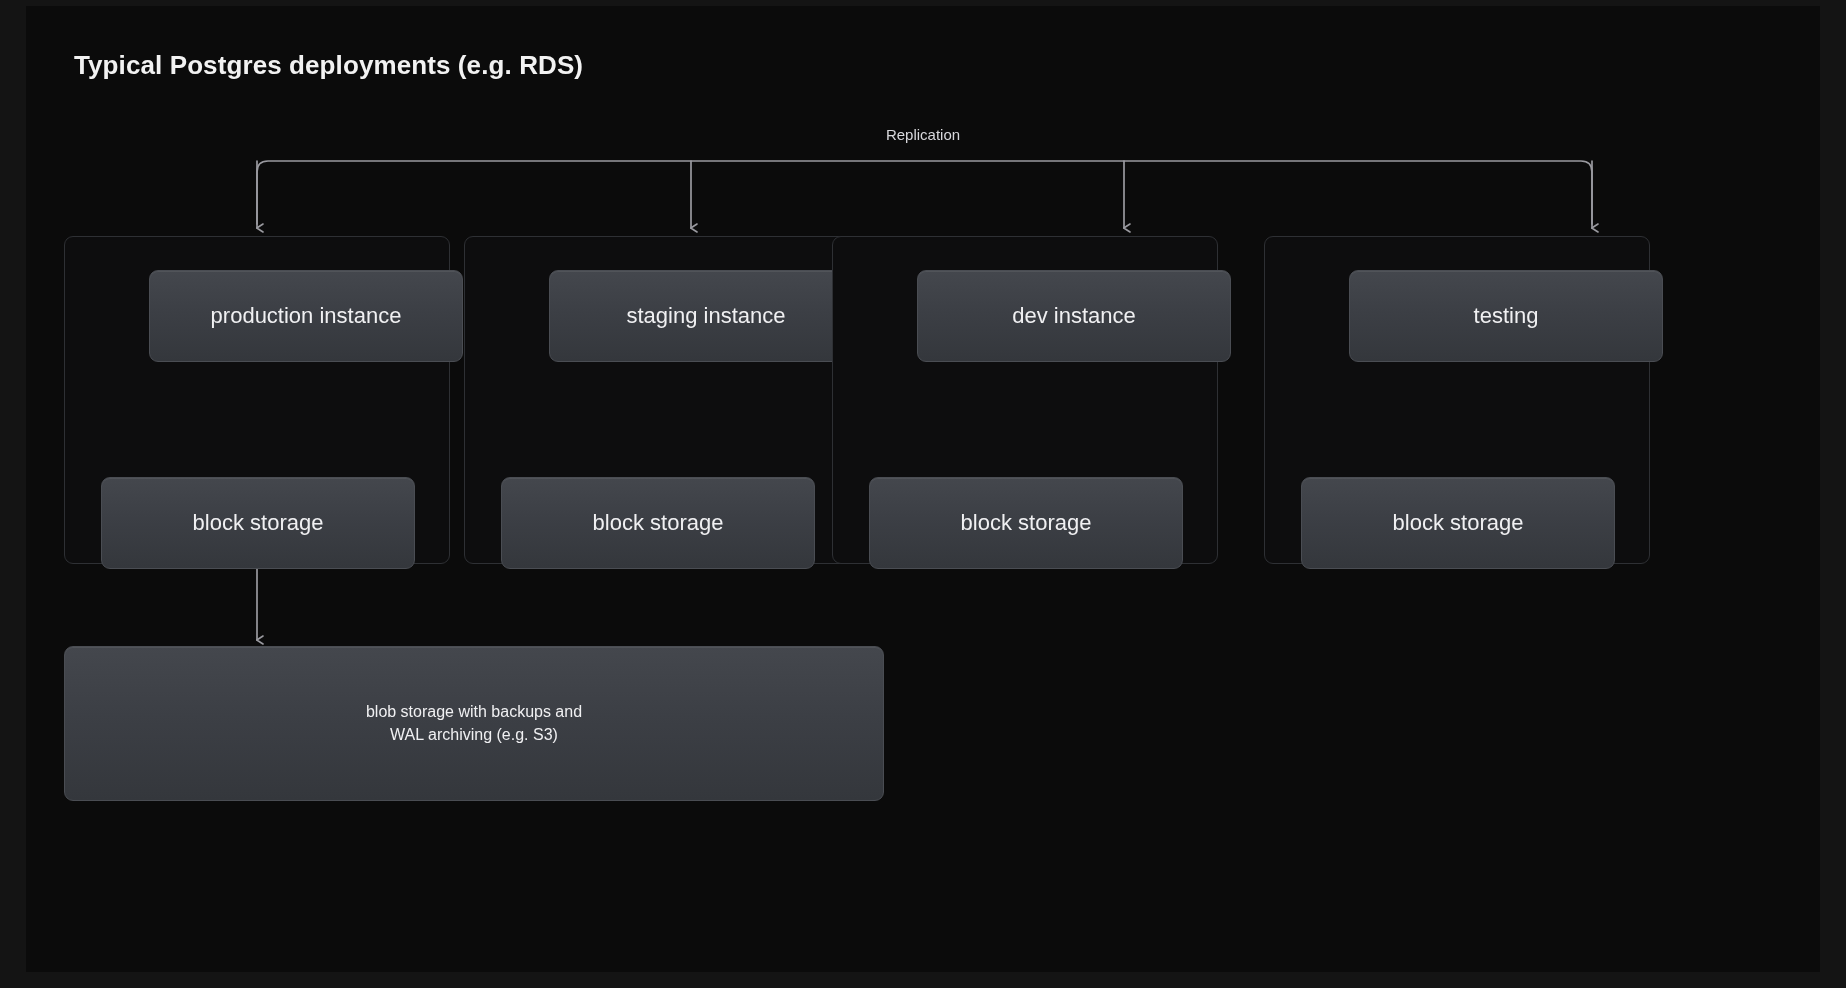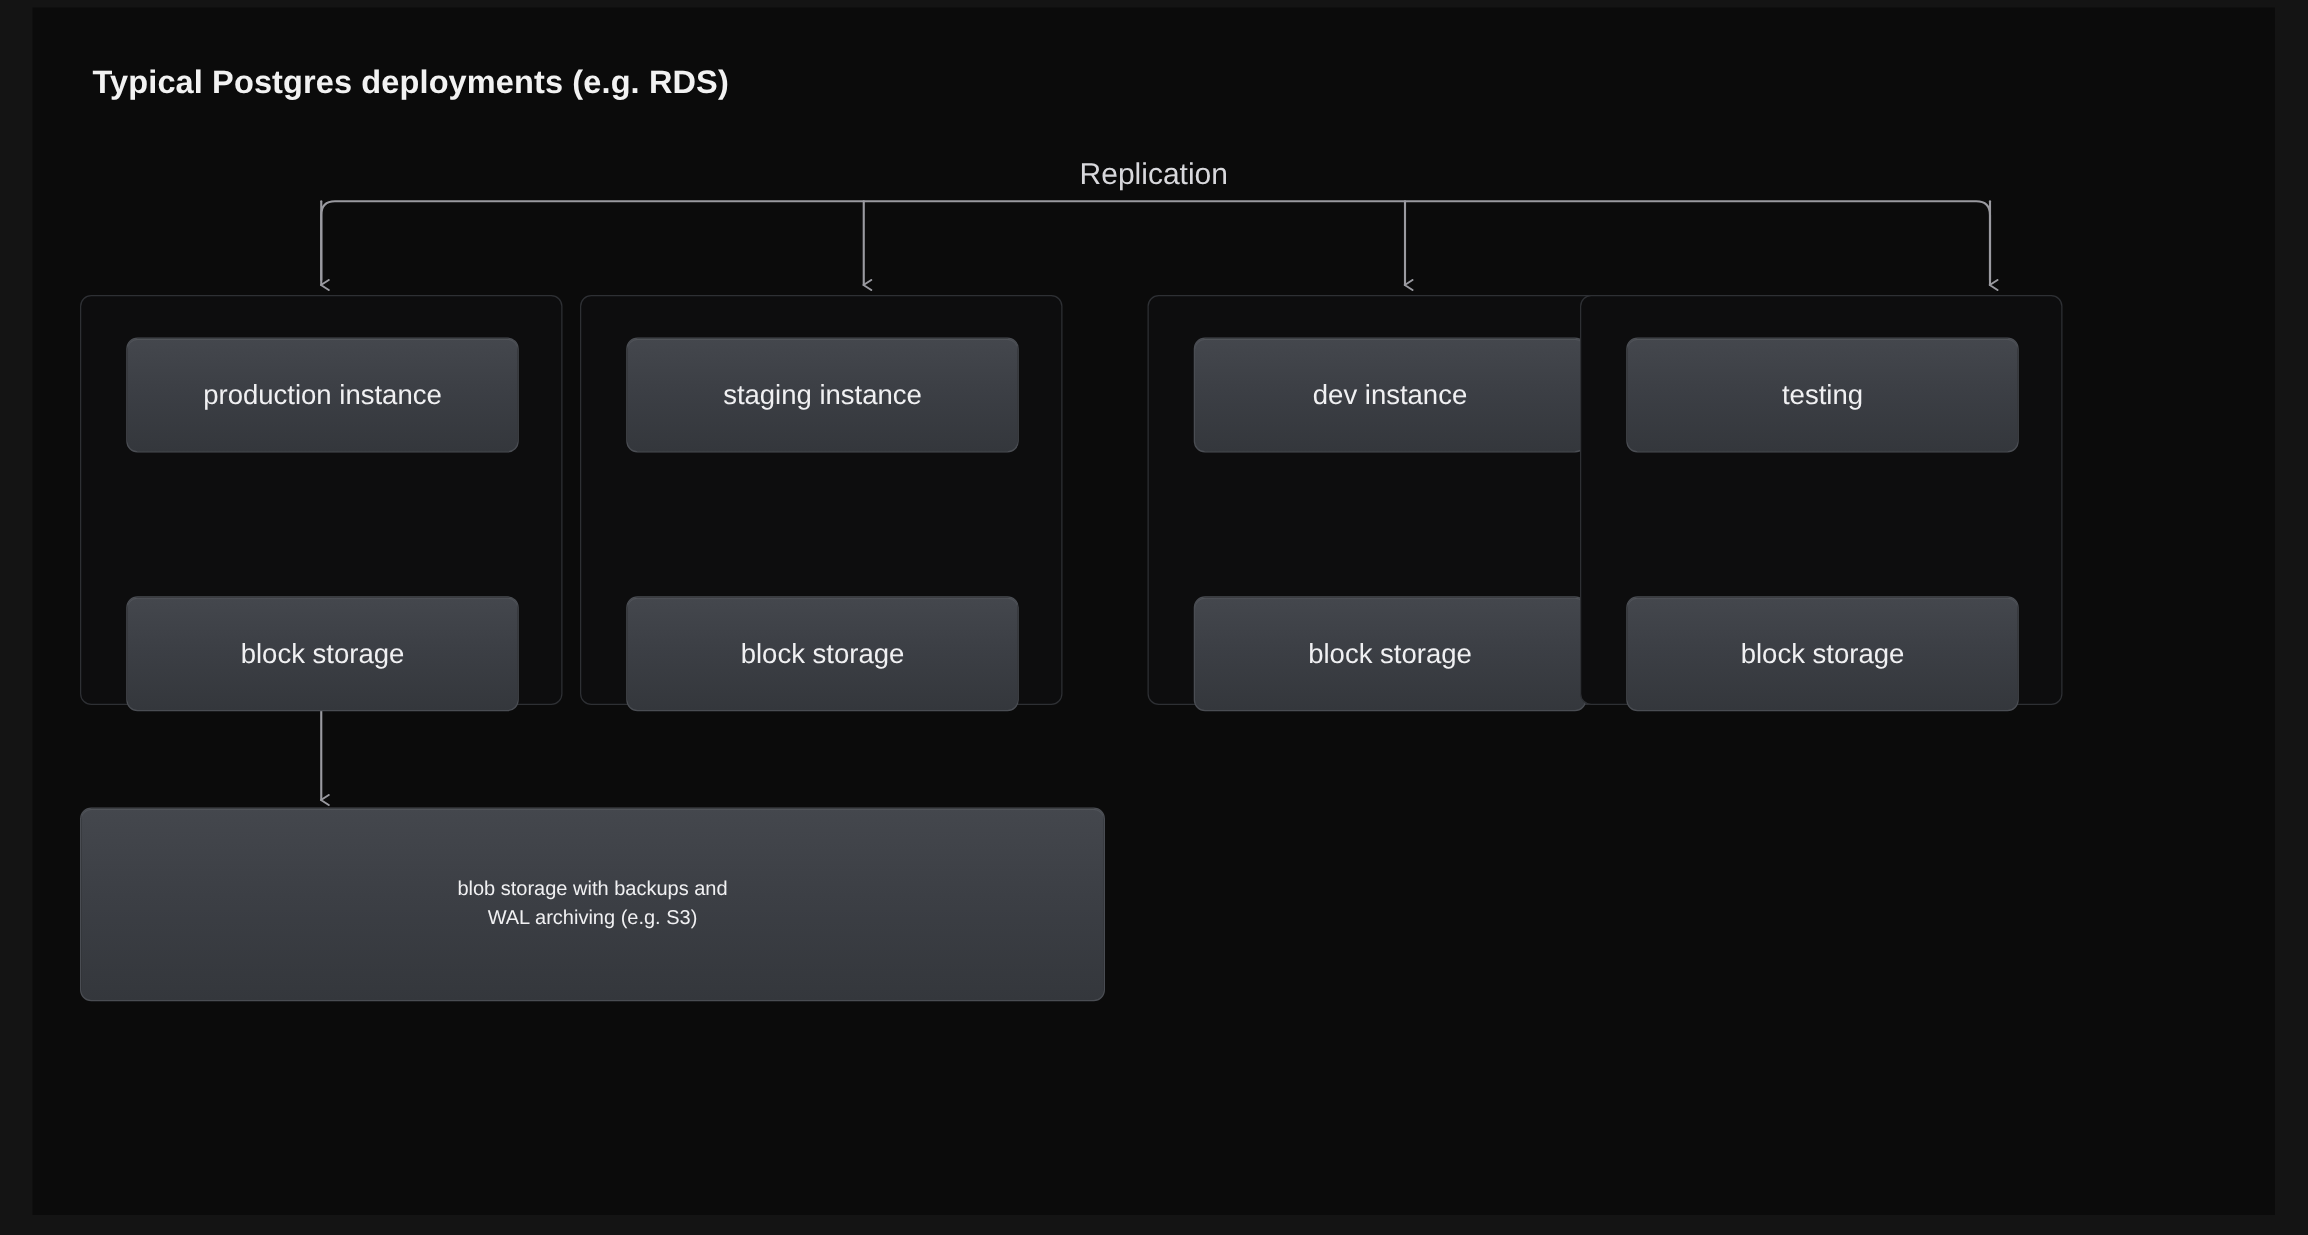--- a/index.html
+++ b/index.html
@@ -44,21 +44,21 @@
     white-space: nowrap;
   }
 
   
   #replication-label {
     position: absolute;
     left: 0;
     top: 120px;
     width: 1794px;
     text-align: center;
-    font-size: 24px;
+    font-size: 15px;
     color: #d8d8dc;
     pointer-events: none;
   }
 
   
   #connectors {
     position: absolute;
     left: 0;
     top: 0;
     width: 1794px;
@@ -72,41 +72,41 @@
     top: 230px;
     width: 386px;
     height: 328px;
     border: 1px solid #2e3034;
     border-radius: 9px;
     background: #0d0d0e;
     box-sizing: border-box;
   }
   #group-0 { left: 38px; }
   #group-1 { left: 438px; }
-  #group-2 { left: 892px; }
+  #group-2 { left: 806px; }
   #group-3 { left: 1238px; }
 
   
   .node {
     position: absolute;
     left: 36px;
     width: 314px;
     height: 92px;
     border: 1px solid #4a4d53;
     border-radius: 9px;
     background: linear-gradient(180deg, #44474d 0%, #3c3f45 45%, #34373c 100%);
     box-sizing: border-box;
     display: flex;
     align-items: center;
     justify-content: center;
     color: #f0f0f2;
     font-size: 22px;
     box-shadow: inset 0 1px 0 rgba(255,255,255,0.07);
   }
-  .node.top { top: 33px; }
+  .node.top { top: 33px; margin-left: 48px; }
   .node.bottom { top: 240px; }
 
   
   #blob-storage {
     position: absolute;
     left: 38px;
     top: 640px;
     width: 820px;
     height: 155px;
     border: 1px solid #4a4d53;

